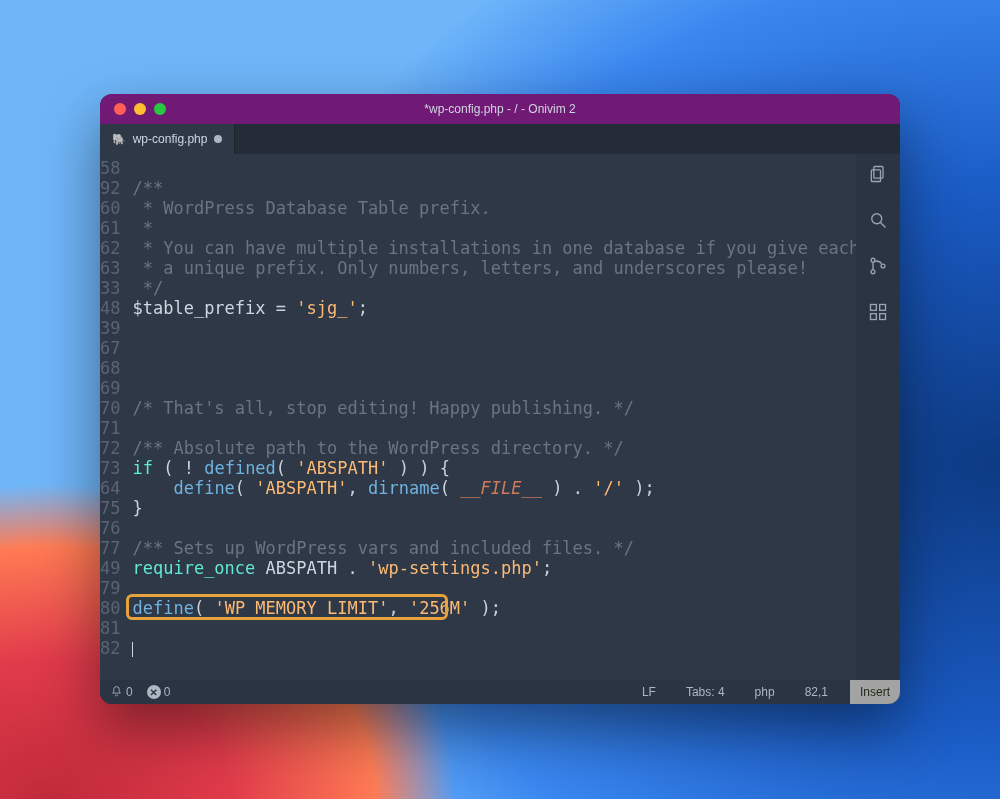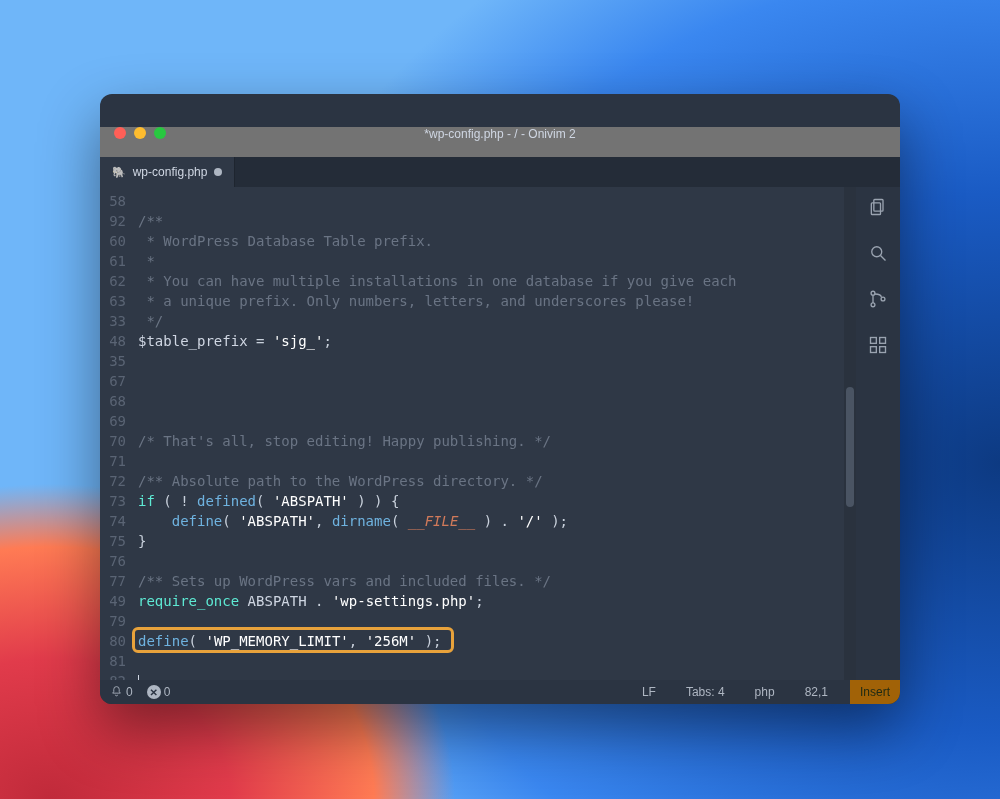--- a/index.html
+++ b/index.html
@@ -6,47 +6,47 @@
   html,body { width:1000px; height:799px; overflow:hidden; font-family:-apple-system,BlinkMacSystemFont,sans-serif; }
   .wallpaper { position:absolute; inset:0;
     background:
       radial-gradient(ellipse 900px 700px at 5% 100%, #c02a3a 0%, #e13b4b 20%, #ff7b54 36%, rgba(255,123,84,0) 45%),
       radial-gradient(ellipse 1100px 900px at 100% 58%, #0d3a82 0%, #1a5bc4 30%, #3a87f0 55%, #6fb6f9 70%),
       linear-gradient(180deg,#2e1660 0%,#3f1f70 12%,#551a4d 25%,#0f3f87 50%,#1364c4 70%);
   }
   .window { position:absolute; left:100px; top:94px; width:800px; height:610px;
     background:#2b3442; border-radius:12px; box-shadow:0 25px 60px rgba(0,0,0,.45); overflow:hidden;
     display:flex; flex-direction:column; }
-  .titlebar { height:30px; display:flex; align-items:flex-start; position:relative; background:#737373;margin-top:33px; }
+  .titlebar { height:30px; display:flex; align-items:center; position:relative; background:#701a75; }
   .traffic { display:flex; gap:8px; padding-left:14px; }
   .tl { width:12px; height:12px; border-radius:50%; }
   .tl.r{background:#ff5f57}.tl.y{background:#febc2e}.tl.g{background:#28c840}
   .title { position:absolute; left:0; right:0; text-align:center; color:#cfd6e2; font-size:12px; }
   .tabbar { height:30px; background:#242c38; display:flex; align-items:stretch; }
   .tab { display:flex; align-items:center; gap:7px; padding:0 12px; background:#2f3846; color:#cfd6e2; font-size:12px; border-right:1px solid #1e252f; }
   .tab .ficon{color:#c77dd1;font-size:11px}
   .tab .dot{width:8px;height:8px;border-radius:50%;background:#aeb6c2;display:inline-block}
   .body { flex:1; display:flex; min-height:0; }
-  .editor { flex:1; display:flex; background:#2f3846; font-family:ui-monospace,Menlo,Consolas,monospace; font-size:14px; line-height:20px; overflow:hidden; position:relative; }
+  .editor { flex:1; display:flex; background:#2f3846; font-family:ui-monospace,Menlo,Consolas,monospace; font-size:17px; line-height:20px; overflow:hidden; position:relative; }
   .gutter { width:34px; text-align:right; color:#5a6474; padding:4px 8px 4px 0; user-select:none; }
   .gutter div{height:20px}
   .code { flex:1; padding:4px 10px 4px 4px; color:#c9d1dc; white-space:pre; position:relative; }
   .code .row{height:20px}
-  .c-cm{color:#6a7484}.c-kw{color:#5eead4}.c-fn{color:#6fb3e0}.c-str{color:#ffffff}.c-var{color:#cfd6e2}.c-mg{color:#d17a5a;font-style:italic}.c-w{color:#c9d1dc}
+  .c-cm{color:#6a7484}.c-kw{color:#5eead4}.c-fn{color:#6fb3e0}.c-str{color:#fdba74}.c-var{color:#cfd6e2}.c-mg{color:#d17a5a;font-style:italic}.c-w{color:#c9d1dc}
   .hl-box{ position:absolute; border:3px solid #e8a23b; border-radius:6px; pointer-events:none; }
   .cursor-line{ position:absolute; left:0; right:10px; background:#37404f; height:20px; z-index:-1;}
   .caret{display:inline-block;width:1px;height:15px;background:#cfd6e2;vertical-align:middle;margin-right:2px}
   .scroll { width:12px; background:#2a323e; position:relative; }
   .scroll .thumb{position:absolute;left:2px;right:2px;top:200px;height:120px;background:#4a5463;border-radius:4px}
   .activity { width:44px; background:#2b3442; display:flex; flex-direction:column; align-items:center; padding-top:10px; gap:22px; color:#9aa3b0; }
   .activity svg{width:20px;height:20px;stroke:currentColor;fill:none;stroke-width:1.6}
   .status { height:24px; background:#2b3442; display:flex; align-items:center; color:#aeb6c2; font-size:12px; padding:0 0 0 10px; gap:14px; }
   .status .sp{flex:1}
   .status .cell{padding:0 8px}
-  .status .insert{background:#a16207;color:#1e2a14;height:100%;display:flex;align-items:center;padding:0 10px}
+  .status .insert{background:#a3a3a3;color:#1e2a14;height:100%;display:flex;align-items:center;padding:0 10px}
   .status svg{width:13px;height:13px;stroke:currentColor;fill:none;stroke-width:1.6;vertical-align:-2px;margin-right:3px}
   .errbadge{display:inline-flex;align-items:center;justify-content:center;width:14px;height:14px;border-radius:50%;background:#aeb6c2;color:#2b3442;font-size:10px;font-weight:700;margin-right:3px}
 </style>
 </head>
 <body>
 
 <div class="wallpaper"></div>
 
 <div class="window">
 
@@ -71,29 +71,29 @@
     <div class="editor">
       <div class="gutter" id="gutter">
           <div>58</div>
           <div>92</div>
           <div>60</div>
           <div>61</div>
           <div>62</div>
           <div>63</div>
           <div>33</div>
           <div>48</div>
-          <div>35</div>
+          <div>39</div>
           <div>67</div>
           <div>68</div>
           <div>69</div>
           <div>70</div>
           <div>71</div>
           <div>72</div>
           <div>73</div>
-          <div>74</div>
+          <div>64</div>
           <div>75</div>
           <div>76</div>
           <div>77</div>
           <div>49</div>
           <div>79</div>
           <div>80</div>
           <div>81</div>
           <div>82</div>
         </div>
       <div class="code" id="code"><div class="row"><span class="c-cm"></span></div><div class="row"><span class="c-cm">/**</span></div><div class="row"><span class="c-cm"> * WordPress Database Table prefix.</span></div><div class="row"><span class="c-cm"> *</span></div><div class="row"><span class="c-cm"> * You can have multiple installations in one database if you give each</span></div><div class="row"><span class="c-cm"> * a unique prefix. Only numbers, letters, and underscores please!</span></div><div class="row"><span class="c-cm"> */</span></div><div class="row"><span class="c-var">$table_prefix</span> <span class="c-w">=</span> <span class="c-str">'sjg_'</span><span class="c-w">;</span></div><div class="row"><span class="c-w"></span></div><div class="row"><span class="c-w"></span></div><div class="row"><span class="c-w"></span></div><div class="row"><span class="c-w"></span></div><div class="row"><span class="c-cm">/* That's all, stop editing! Happy publishing. */</span></div><div class="row"><span class="c-w"></span></div><div class="row"><span class="c-cm">/** Absolute path to the WordPress directory. */</span></div><div class="row"><span class="c-kw">if</span> <span class="c-w">( !</span> <span class="c-fn">defined</span><span class="c-w">(</span> <span class="c-str">'ABSPATH'</span> <span class="c-w">) ) {</span></div><div class="row">    <span class="c-fn">define</span><span class="c-w">(</span> <span class="c-str">'ABSPATH'</span><span class="c-w">,</span> <span class="c-fn">dirname</span><span class="c-w">(</span> <span class="c-mg">__FILE__</span> <span class="c-w">) .</span> <span class="c-str">'/'</span> <span class="c-w">);</span></div><div class="row"><span class="c-w">}</span></div><div class="row"><span class="c-w"></span></div><div class="row"><span class="c-cm">/** Sets up WordPress vars and included files. */</span></div><div class="row"><span class="c-kw">require_once</span> <span class="c-var">ABSPATH</span> <span class="c-w">.</span> <span class="c-str">'wp-settings.php'</span><span class="c-w">;</span></div><div class="row"><span class="c-w"></span></div><div class="row"><span class="c-fn">define</span><span class="c-w">(</span> <span class="c-str">'WP_MEMORY_LIMIT'</span><span class="c-w">,</span> <span class="c-str">'256M'</span> <span class="c-w">);</span></div><div class="row"><span class="c-w"></span></div><div class="cursor-line" style="top: 484px;"></div><div class="row"><span class="caret"></span><span class="c-w"></span></div><div class="hl-box" style="top: 440px; left: -2px; width: 322px; height: 26px;"></div></div>

